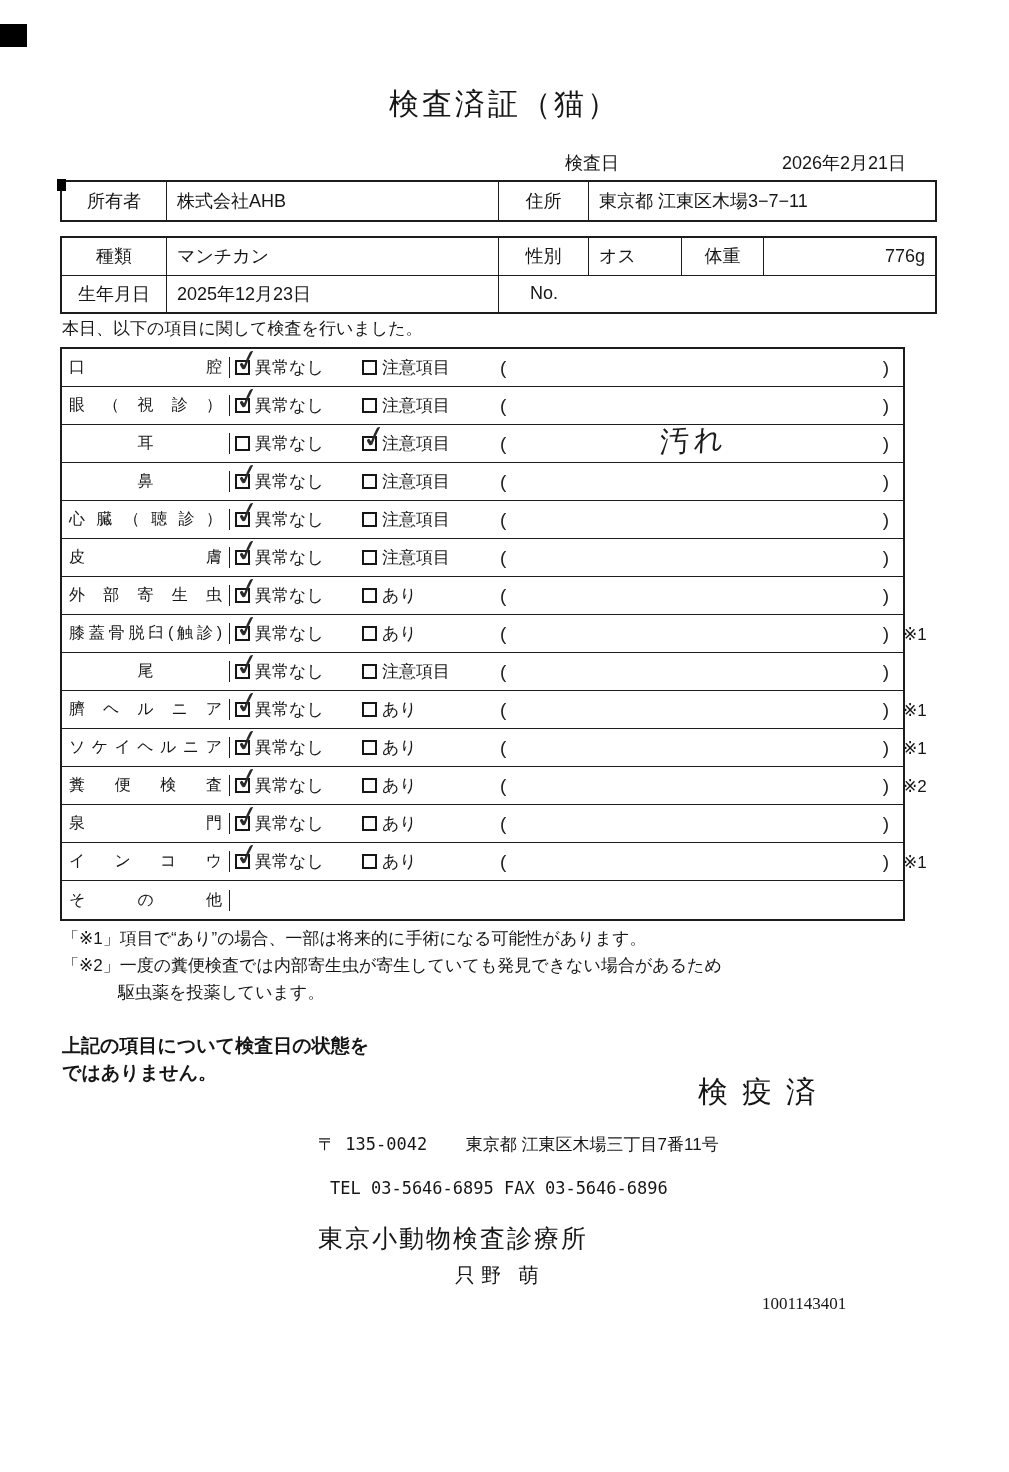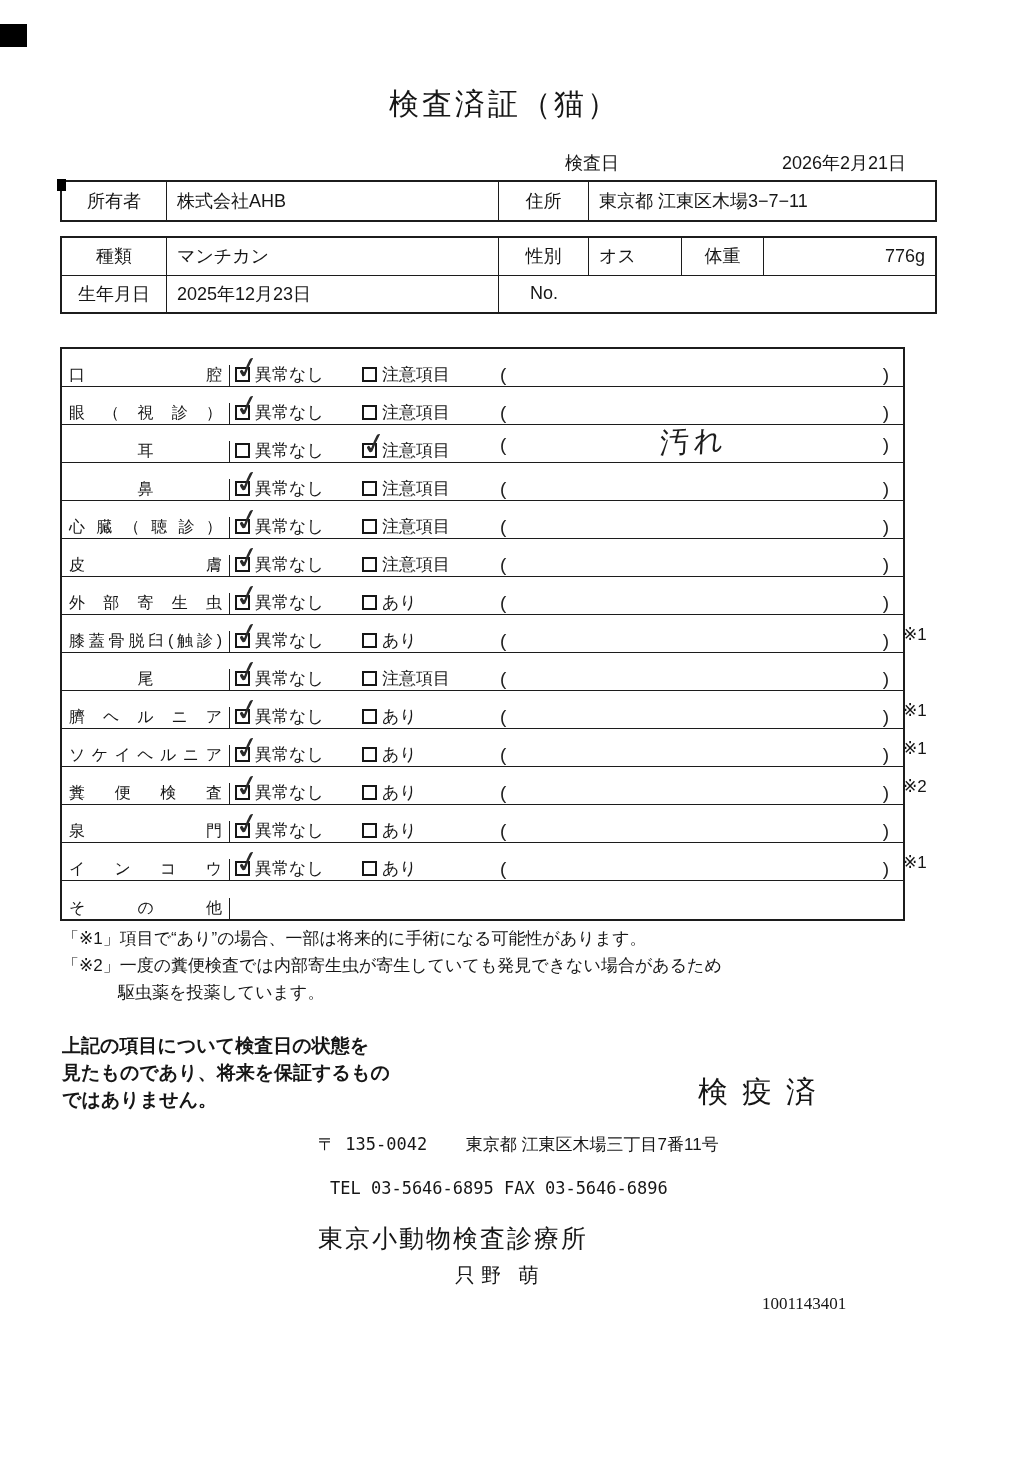--- a/index.html
+++ b/index.html
@@ -33,21 +33,21 @@
   .val{padding-left:10px}
   .w105{width:105px}.w332{width:332px}.w90{width:90px}.w93{width:93px}.w82{width:82px}
   .flex1{flex:1}
   .weight-cell{justify-content:flex-end;padding-right:10px;gap:0}
 
   .intro{position:absolute;top:317px;left:62px;font-size:17px}
 
   .main-table{position:absolute;left:60px;top:347px;width:845px;
     border:2px solid #1c1c1c}
   .irow{display:flex;height:38px;border-bottom:1px solid #1c1c1c;
-    position:relative;align-items:flex-end}
+    position:relative;align-items:center}
   .rows > .irow:last-of-type{border-bottom:1px solid #1c1c1c}
   .irow.other{border-bottom:none}
   .iname{width:168px;border-right:1px solid #1c1c1c;display:flex;align-items:center}
   .iname>span{display:block;width:100%;padding:0 7px;font-size:16px;
     text-align:justify;text-align-last:justify}
   .iname>span.center{text-align:center;text-align-last:center}
   .icell{display:flex;align-items:center;font-size:17px}
   .c1{width:132px;padding-left:5px}
   .c2{width:138px}
   .cb{width:15px;height:15px;border:2px solid #161616;display:inline-block;
@@ -113,20 +113,21 @@
         <span>g</span>
       </div>
     </div>
     <div class="hrow">
       <div class="cell lab w105">生年月日</div>
       <div class="cell val w332">2025年12月23日</div>
       <div class="cell lab w90">No.</div>
     </div>
   </div>
 
+  <div class="intro">本日、以下の項目に関して検査を行いました。</div>
 
   <div class="main-table">
     <div class="rows">
 
         <div class="irow">
           <div class="iname">
             <span>口腔</span>
           </div>
           <div class="icell c1">
             <span class="cb">
@@ -474,21 +475,20 @@
 
       <div>「※2」一度の糞便検査では内部寄生虫が寄生していても発見できない場合があるため</div>
 
       <div>駆虫薬を投薬しています。</div>
     </div>
 
   <div class="disclaimer">
 
       <div>上記の項目について検査日の状態を</div>
 
-      <div>見たものであり、将来を保証するもの</div>
 
       <div>ではありません。</div>
     </div>
 
   <div class="stamp">検疫済</div>
 
   <div class="postal-line">
     <span class="postal">〒 135-0042</span>
     <span class="addr">東京都 江東区木場三丁目7番11号</span>
   </div>

